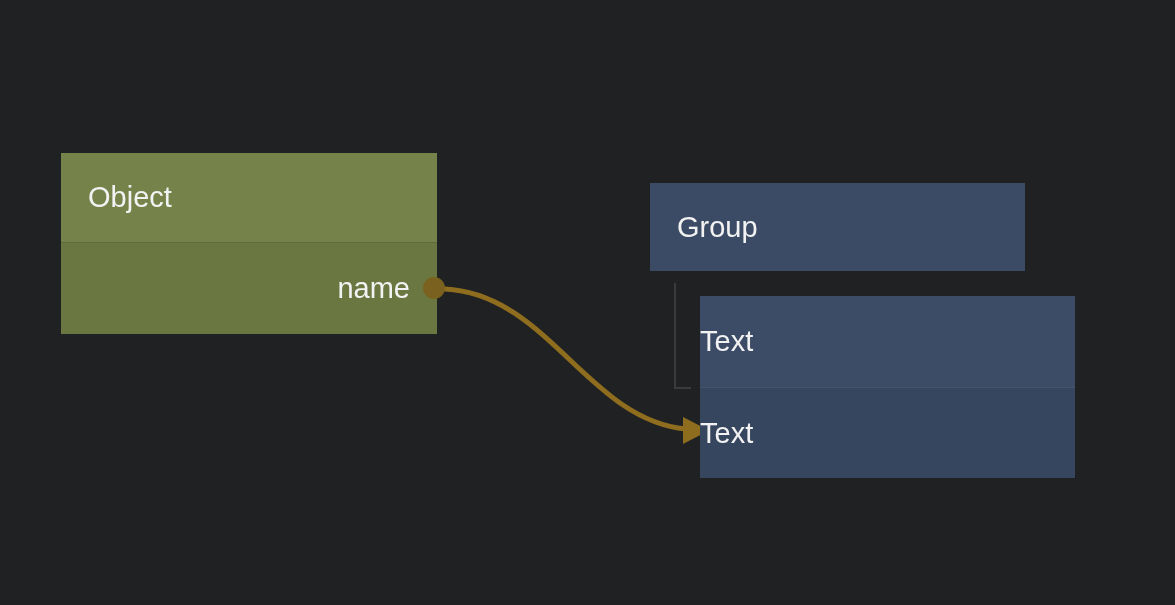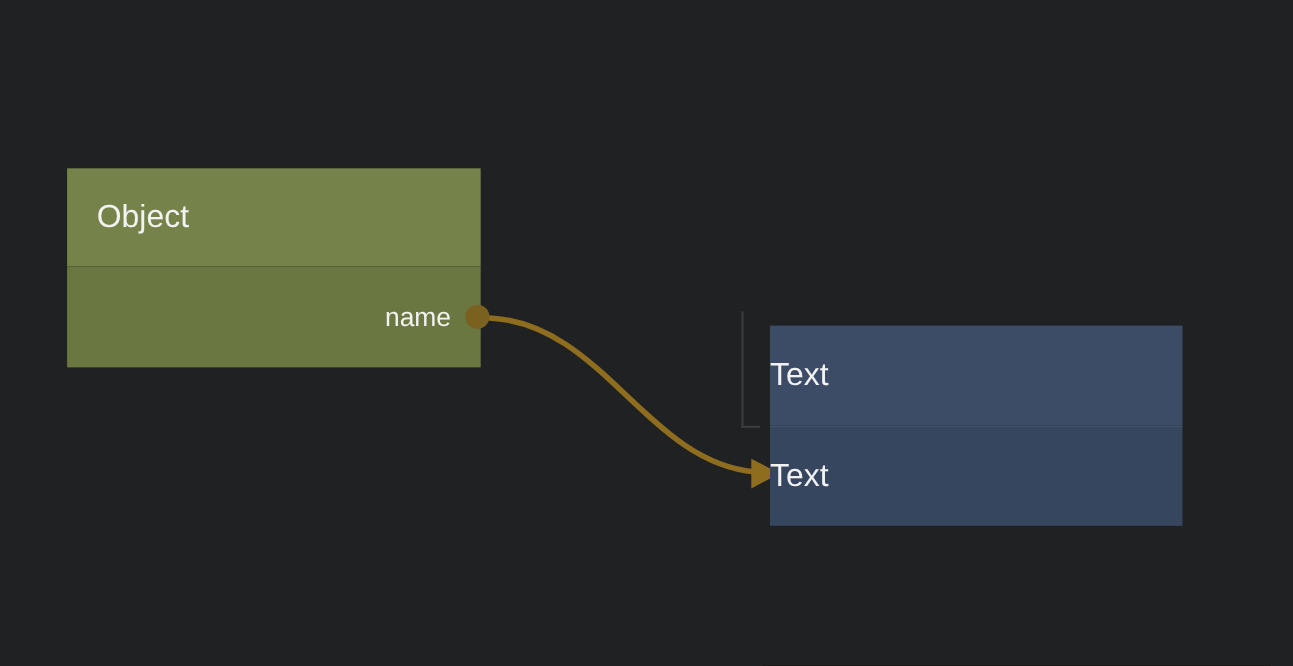--- a/index.html
+++ b/index.html
@@ -70,21 +70,21 @@
     font-size: 29px;
   }
   .node-object-body {
     height: 91px;
     background: var(--obj-body, #6b7741);
     border-top: 1px solid rgba(0,0,0,0.10);
     display: flex;
     align-items: center;
     justify-content: flex-end;
     padding-right: 27px;
-    font-size: 24px;
+    font-size: 29px;
   }
 
   
   .port {
     position: absolute;
     left: 423px;
     top: 277px;
     width: 22px;
     height: 22px;
     border-radius: 50%;
@@ -141,20 +141,23 @@
     <div class="node-object-header">
       <span>Object</span>
     </div>
     <div class="node-object-body">
       <span>name</span>
     </div>
   </div>
 
   <div class="port"></div>
 
+  <div class="node node-group">
+    <span>Group</span>
+  </div>
 
   <div class="node node-textlist">
     <div class="text-row text-row-0">
       <span>Text</span>
     </div>
     <div class="text-row text-row-1">
       <span>Text</span>
     </div>
   </div>
 

